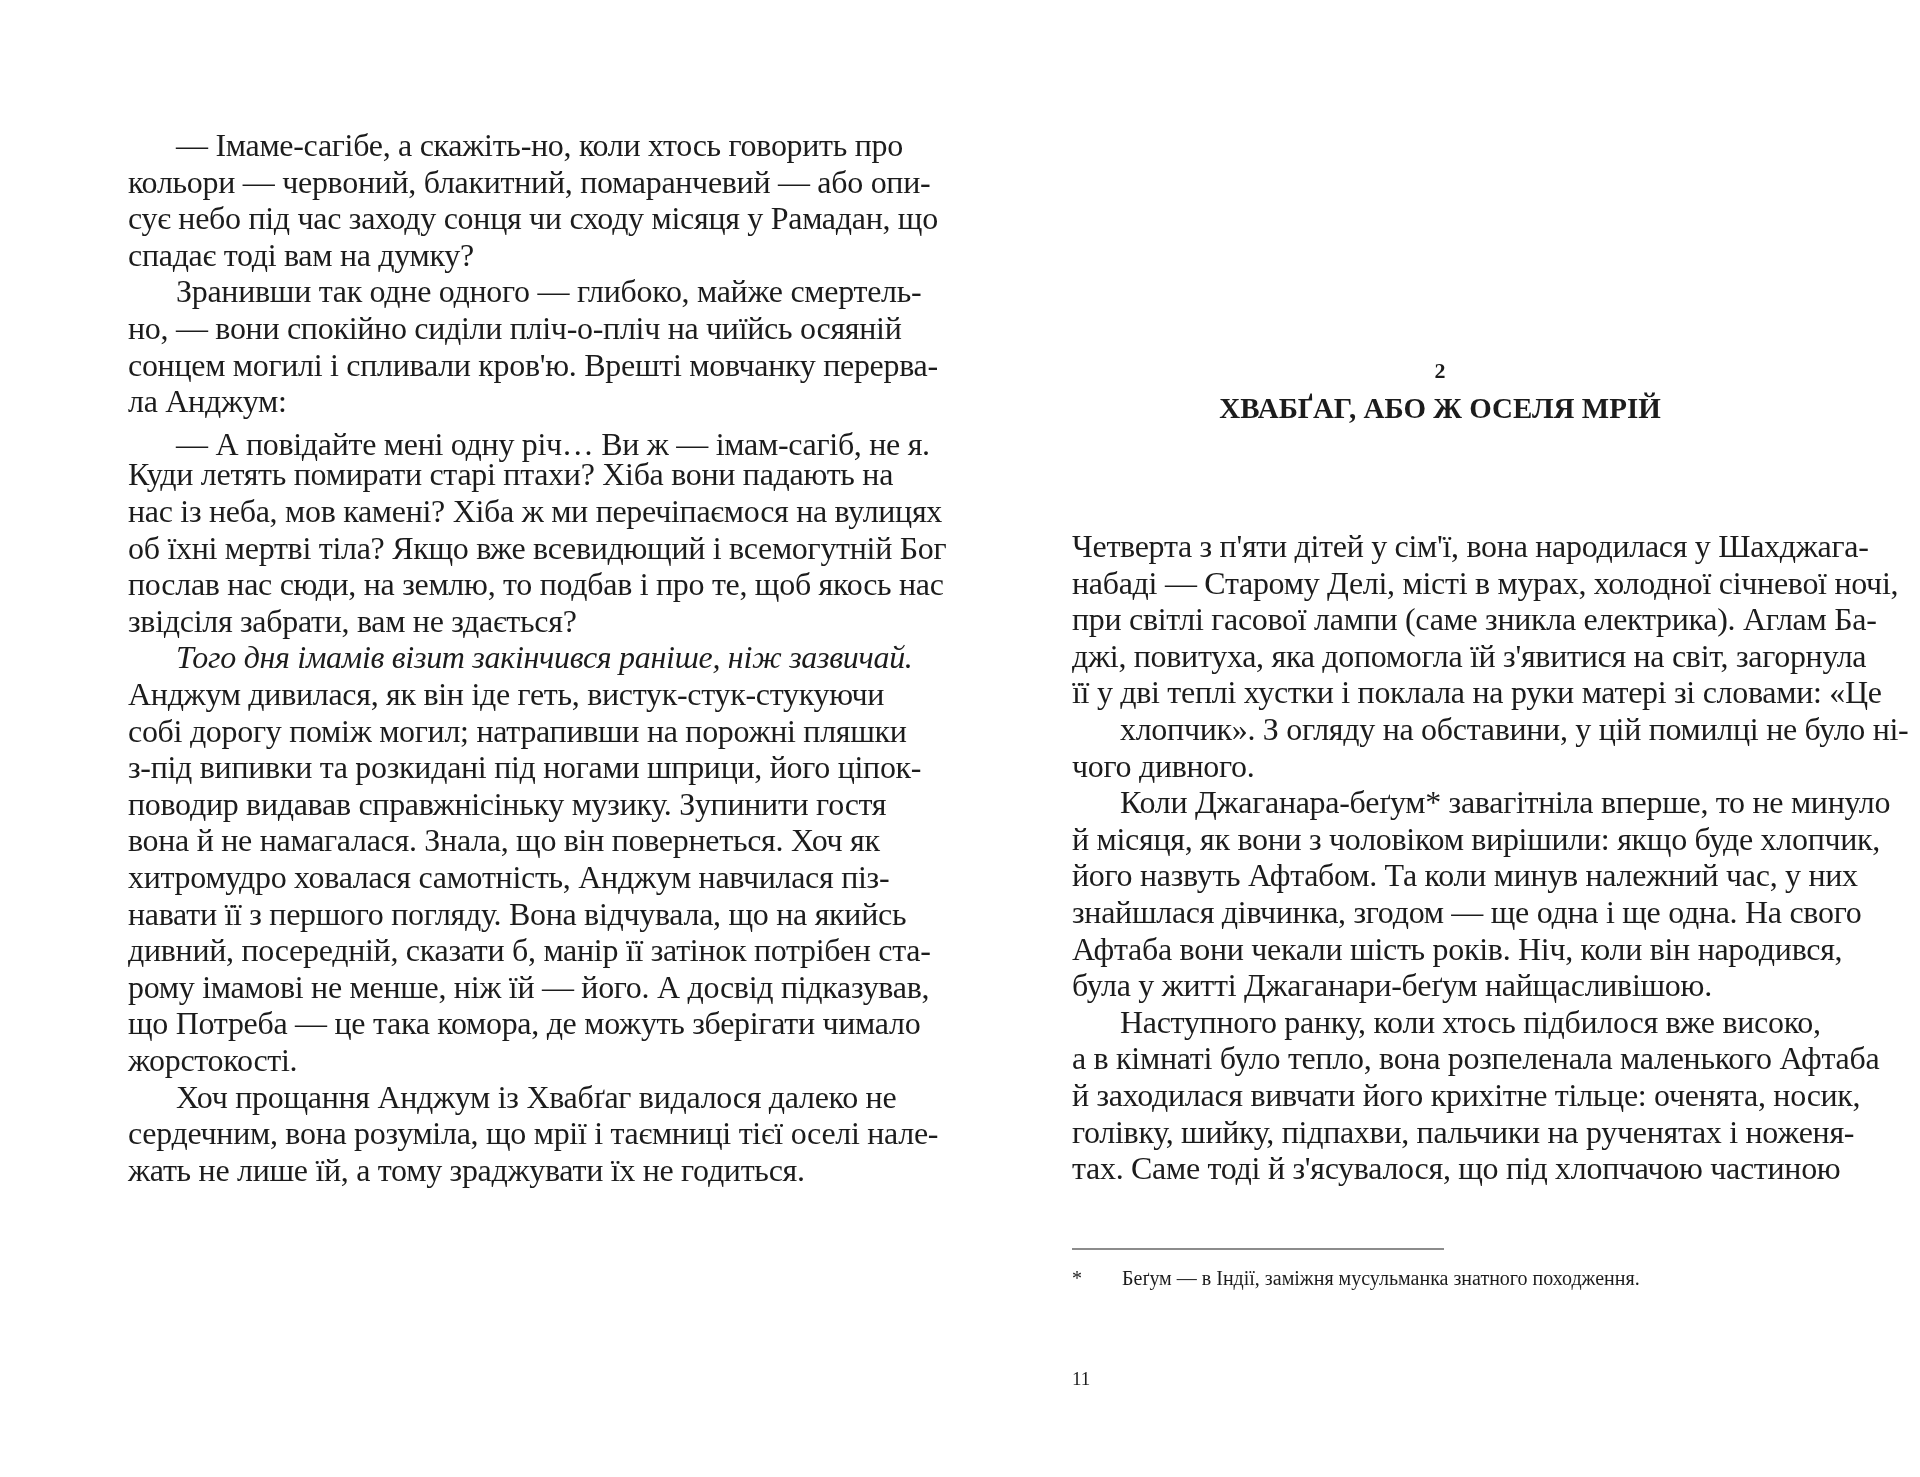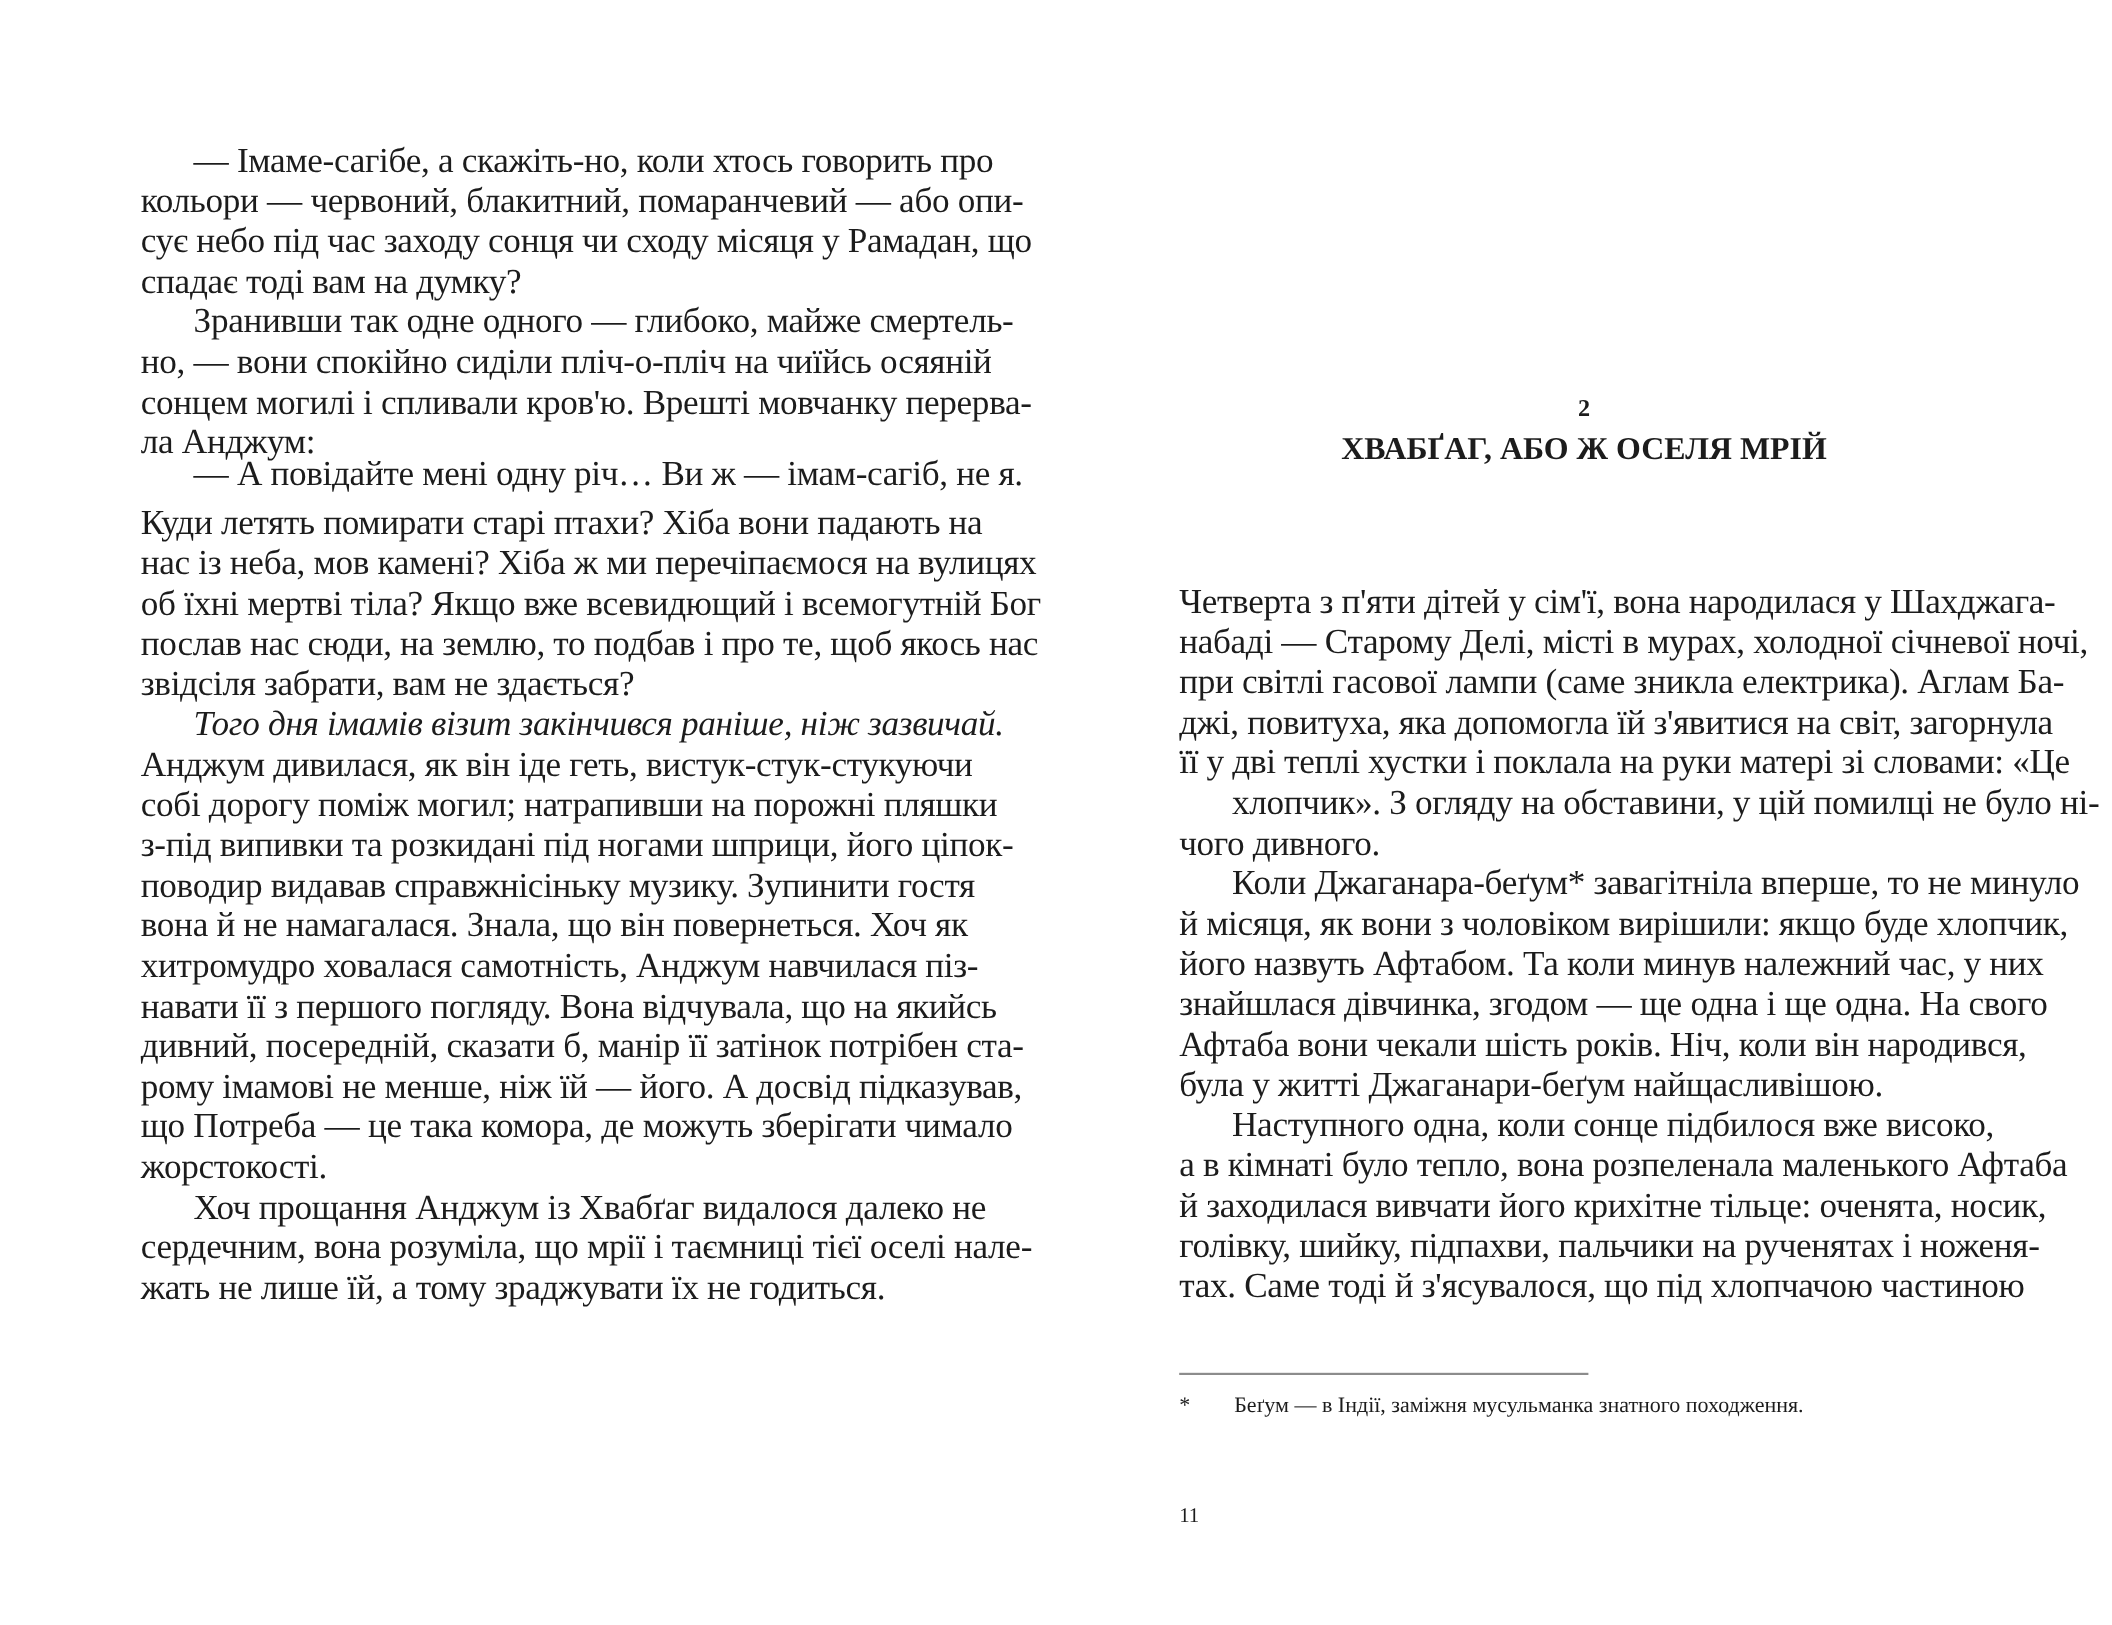--- a/index.html
+++ b/index.html
@@ -36,21 +36,21 @@
 
 <div class="page page-left" id="left-page">
     <div class="line justify indent" style="top: 127px;">— Імаме-сагібе, а скажіть-но, коли хтось говорить про</div>
     <div class="line justify" style="top: 163.6px;">кольори — червоний, блакитний, помаранчевий — або опи-</div>
     <div class="line justify" style="top: 200.2px;">сує небо під час заходу сонця чи сходу місяця у Рамадан, що</div>
     <div class="line" style="top: 236.8px;">спадає тоді вам на думку?</div>
     <div class="line justify indent" style="top: 273.4px;">Зранивши так одне одного — глибоко, майже смертель-</div>
     <div class="line justify" style="top: 310px;">но, — вони спокійно сиділи пліч-о-пліч на чиїйсь осяяній</div>
     <div class="line justify" style="top: 346.6px;">сонцем могилі і спливали кров'ю. Врешті мовчанку перерва-</div>
     <div class="line" style="top: 383.2px;">ла Анджум:</div>
-    <div class="line justify indent" style="top: 412px;">— А повідайте мені одну річ… Ви ж — імам-сагіб, не я.</div>
+    <div class="line justify indent" style="top: 426px;">— А повідайте мені одну річ… Ви ж — імам-сагіб, не я.</div>
     <div class="line justify" style="top: 456.4px;">Куди летять помирати старі птахи? Хіба вони падають на</div>
     <div class="line justify" style="top: 493px;">нас із неба, мов камені? Хіба ж ми перечіпаємося на вулицях</div>
     <div class="line justify" style="top: 529.6px;">об їхні мертві тіла? Якщо вже всевидющий і всемогутній Бог</div>
     <div class="line justify" style="top: 566.2px;">послав нас сюди, на землю, то подбав і про те, щоб якось нас</div>
     <div class="line" style="top: 602.8px;">звідсіля забрати, вам не здається?</div>
     <div class="line justify indent" style="top: 639.4px; font-style: italic;">Того дня імамів візит закінчився раніше, ніж зазвичай.</div>
     <div class="line justify" style="top: 676px;">Анджум дивилася, як він іде геть, вистук-стук-стукуючи</div>
     <div class="line justify" style="top: 712.6px;">собі дорогу поміж могил; натрапивши на порожні пляшки</div>
     <div class="line justify" style="top: 749.2px;">з-під випивки та розкидані під ногами шприци, його ціпок-</div>
     <div class="line justify" style="top: 785.8px;">поводир видавав справжнісіньку музику. Зупинити гостя</div>
@@ -81,18 +81,18 @@
     <div class="line justify" style="top: 637.8px;">джі, повитуха, яка допомогла їй з'явитися на світ, загорнула</div>
     <div class="line justify" style="top: 674.4px;">її у дві теплі хустки і поклала на руки матері зі словами: «Це</div>
     <div class="line justify" style="top: 711px; margin-left: 48px;">хлопчик». З огляду на обставини, у цій помилці не було ні-</div>
     <div class="line" style="top: 747.6px;">чого дивного.</div>
     <div class="line justify indent" style="top: 784.2px;">Коли Джаганара-беґум* завагітніла вперше, то не минуло</div>
     <div class="line justify" style="top: 820.8px;">й місяця, як вони з чоловіком вирішили: якщо буде хлопчик,</div>
     <div class="line justify" style="top: 857.4px;">його назвуть Афтабом. Та коли минув належний час, у них</div>
     <div class="line justify" style="top: 894px;">знайшлася дівчинка, згодом — ще одна і ще одна. На свого</div>
     <div class="line justify" style="top: 930.6px;">Афтаба вони чекали шість років. Ніч, коли він народився,</div>
     <div class="line" style="top: 967.2px;">була у житті Джаганари-беґум найщасливішою.</div>
-    <div class="line justify indent" style="top: 1003.8px;">Наступного одна, коли сонце підбилося вже високо,</div>
+    <div class="line justify indent" style="top: 1003.8px;">Наступного ранку, коли хтось підбилося вже високо,</div>
     <div class="line justify" style="top: 1040.4px;">а в кімнаті було тепло, вона розпеленала маленького Афтаба</div>
     <div class="line justify" style="top: 1077px;">й заходилася вивчати його крихітне тільце: оченята, носик,</div>
     <div class="line justify" style="top: 1113.6px;">голівку, шийку, підпахви, пальчики на рученятах і ноженя-</div>
     <div class="line justify" style="top: 1150.2px;">тах. Саме тоді й з'ясувалося, що під хлопчачою частиною</div>
   </div>
 
 </body></html>

